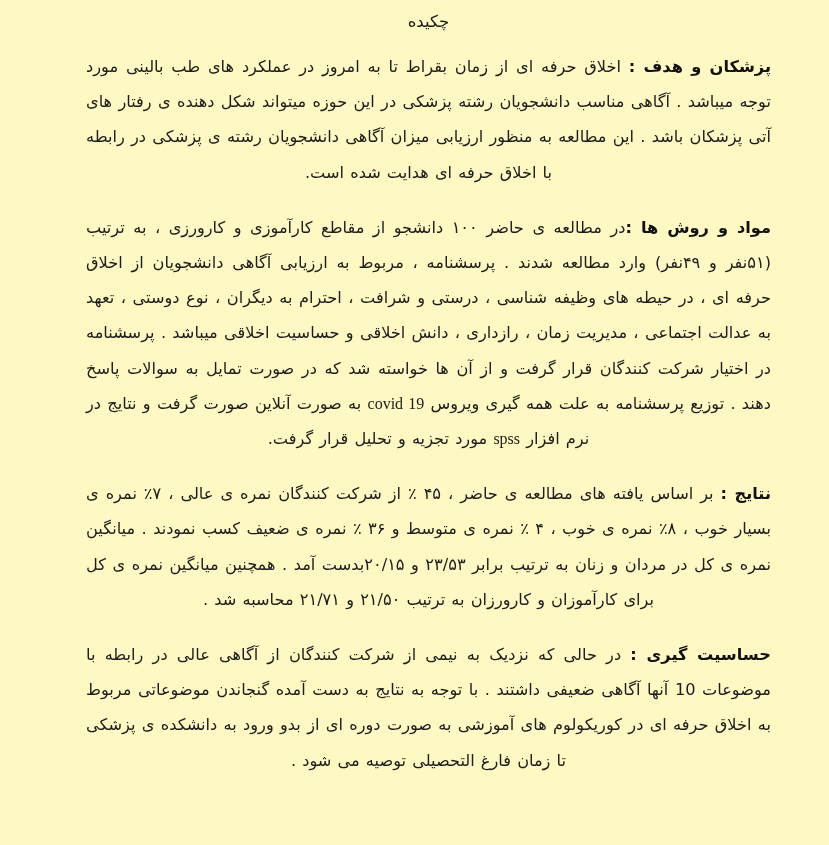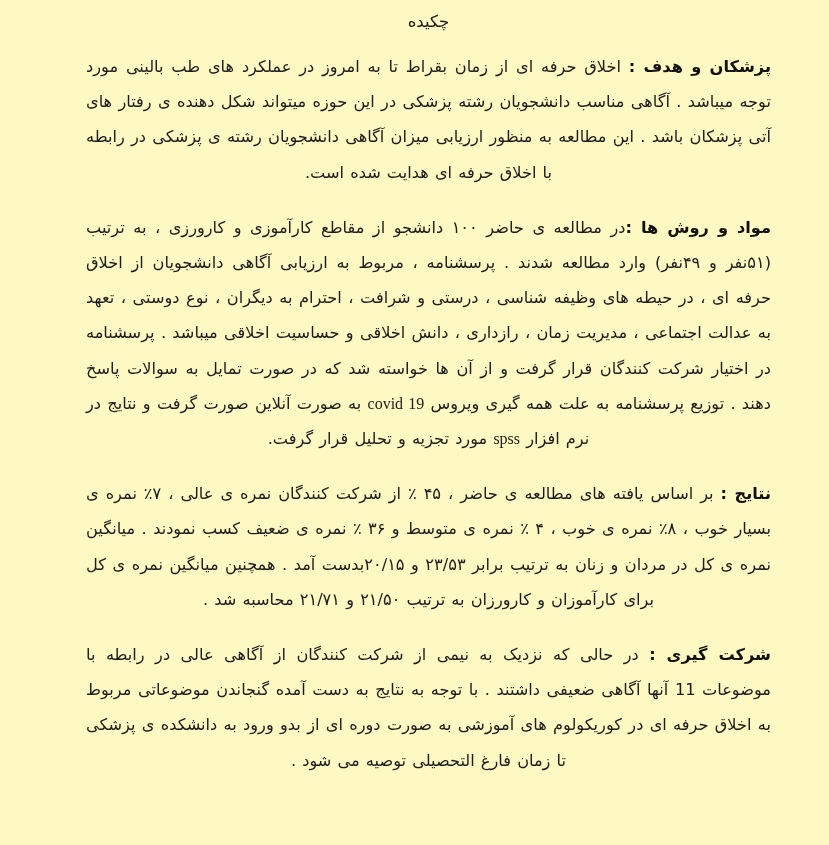--- a/index.html
+++ b/index.html
@@ -74,16 +74,16 @@
 
   <div class="abstract-section">
     <p class="section-body"><span class="section-label">مواد و روش ها :</span><span>در مطالعه ی حاضر ۱۰۰ دانشجو از مقاطع کارآموزی و کارورزی ، به ترتیب (۵۱نفر و ۴۹نفر) وارد مطالعه شدند . پرسشنامه ، مربوط به ارزیابی آگاهی دانشجویان از اخلاق حرفه ای ، در حیطه های وظیفه شناسی ، درستی و شرافت ، احترام به دیگران ، نوع دوستی ، تعهد به عدالت اجتماعی ، مدیریت زمان ، رازداری ، دانش اخلاقی و حساسیت اخلاقی میباشد . پرسشنامه در اختیار شرکت کنندگان قرار گرفت و از آن ها خواسته شد که در صورت تمایل به سوالات پاسخ دهند . توزیع پرسشنامه به علت همه گیری ویروس </span><span class="latin">covid 19</span><span> به صورت آنلاین صورت گرفت و نتایج در نرم افزار </span><span class="latin">spss</span><span> مورد تجزیه و تحلیل قرار گرفت.</span></p>
   </div>
 
   <div class="abstract-section">
     <p class="section-body"><span class="section-label">نتایج :</span><span> بر اساس یافته های مطالعه ی حاضر ، ۴۵ ٪ از شرکت کنندگان نمره ی عالی ، ۷٪ نمره ی بسیار خوب ، ۸٪ نمره ی خوب ، ۴ ٪ نمره ی متوسط و ۳۶ ٪ نمره ی ضعیف کسب نمودند . میانگین نمره ی کل در مردان و زنان به ترتیب برابر ۲۳/۵۳ و ۲۰/۱۵بدست آمد . همچنین میانگین نمره ی کل برای کارآموزان و کارورزان به ترتیب ۲۱/۵۰ و ۲۱/۷۱ محاسبه شد .</span></p>
   </div>
 
   <div class="abstract-section">
-    <p class="section-body last"><span class="section-label">شرکت گیری :</span><span> در حالی که نزدیک به نیمی از شرکت کنندگان از آگاهی عالی در رابطه با موضوعات 11 آنها آگاهی ضعیفی داشتند . با توجه به نتایج به دست آمده گنجاندن موضوعاتی مربوط به اخلاق حرفه ای در کوریکولوم های آموزشی به صورت دوره ای از بدو ورود به دانشکده ی پزشکی تا زمان فارغ التحصیلی توصیه می شود .</span></p>
+    <p class="section-body last"><span class="section-label">حساسیت گیری :</span><span> در حالی که نزدیک به نیمی از شرکت کنندگان از آگاهی عالی در رابطه با موضوعات 10 آنها آگاهی ضعیفی داشتند . با توجه به نتایج به دست آمده گنجاندن موضوعاتی مربوط به اخلاق حرفه ای در کوریکولوم های آموزشی به صورت دوره ای از بدو ورود به دانشکده ی پزشکی تا زمان فارغ التحصیلی توصیه می شود .</span></p>
   </div>
 
 </div>
 
 </body></html>

